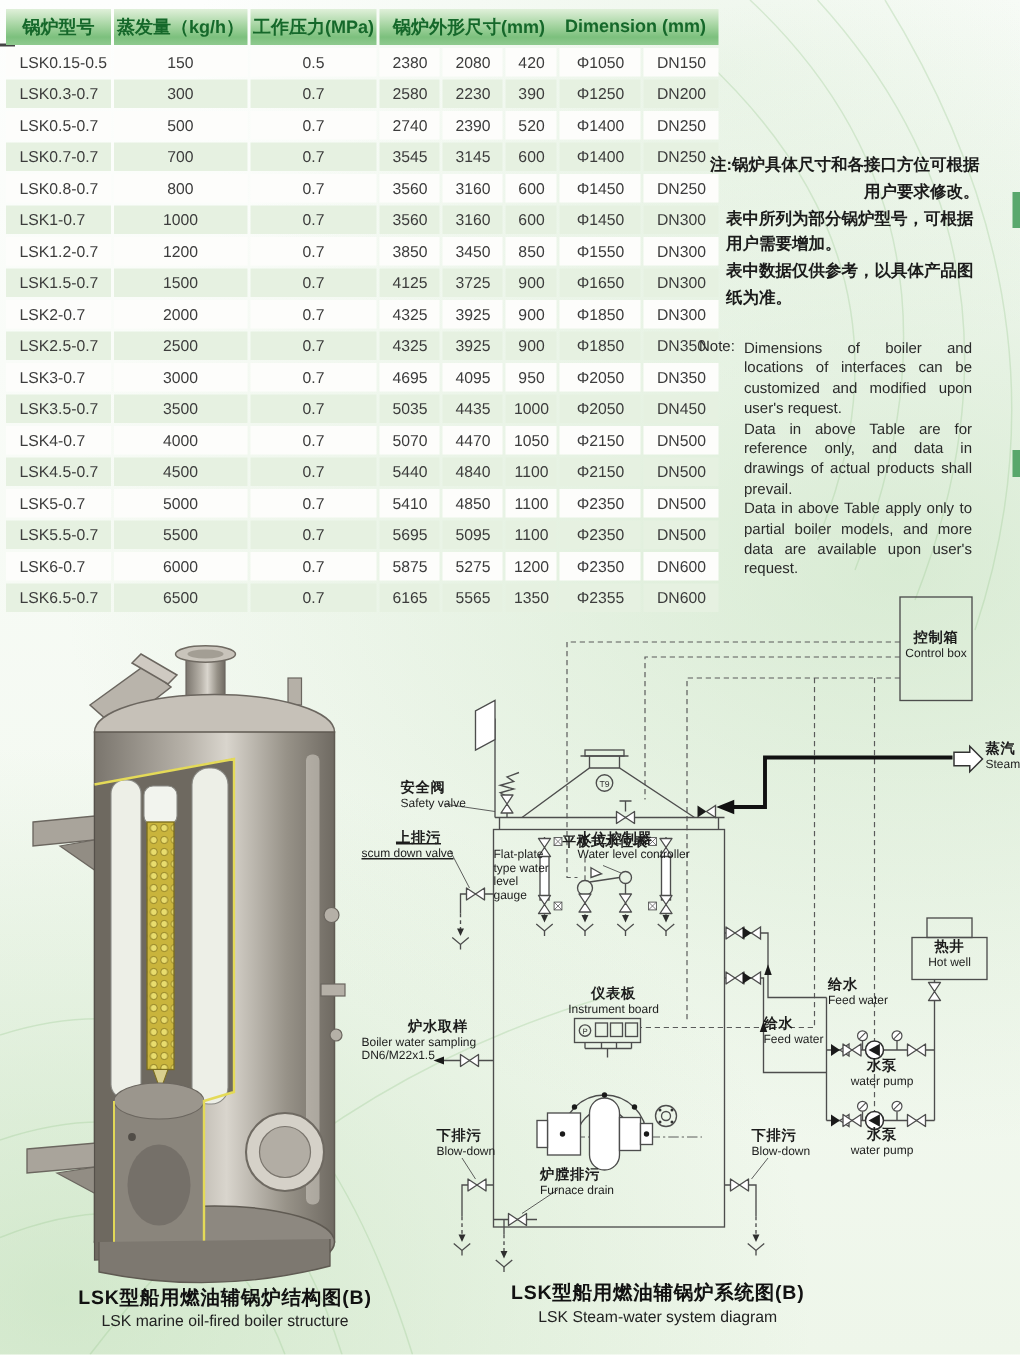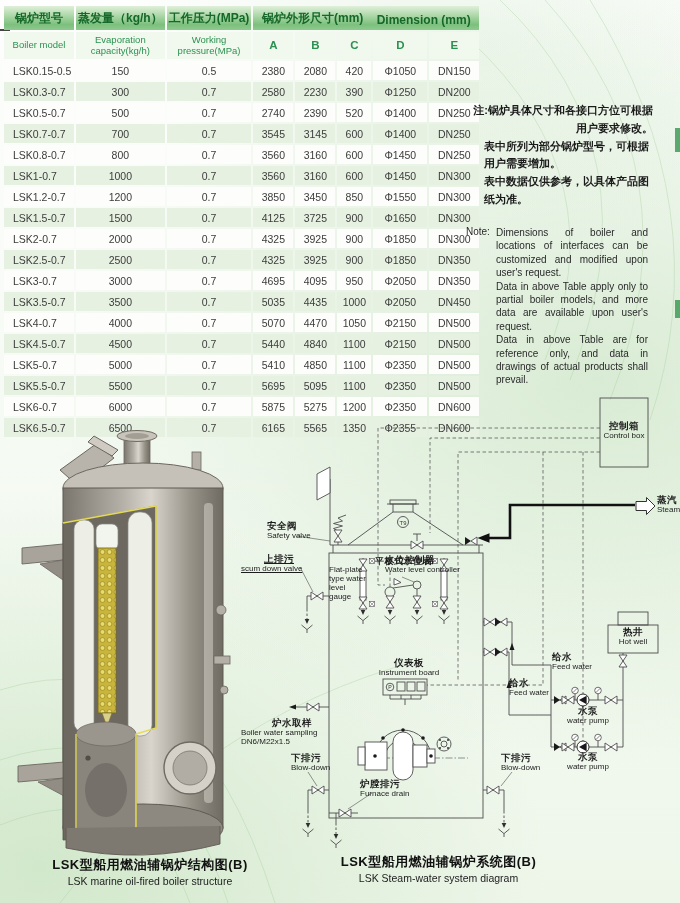--- a/index.html
+++ b/index.html
@@ -14,21 +14,21 @@
   }
   .abs{position:absolute;}
   
   #spec-table{position:absolute;left:2px;top:4px;border-collapse:separate;border-spacing:2px;table-layout:fixed;}
   #spec-table th,#spec-table td{padding:0 2px;vertical-align:middle;}
   #spec-table .h1 th{
     background:linear-gradient(180deg,#e0f0da 0%,#a6d5a2 45%,#7cc07d 78%,#8fca8f 100%);
     color:#15682a;font-weight:700;font-size:12px;height:24px;text-align:center;white-space:nowrap;
   }
   #spec-table .h1 th.dimgroup{font-size:12px;}
-  #spec-table .dimwrap{display:flex;justify-content:space-around;align-items:flex-end;}
+  #spec-table .dimwrap{display:flex;justify-content:space-around;align-items:flex-start;}
   #spec-table .h2 th{background:#f1f9ee;color:#2b9150;font-weight:400;font-size:9.5px;height:27px;line-height:1.1;text-align:center;}
   #spec-table .h2 th.dimletter{font-size:11.5px;font-weight:700;}
   #spec-table tbody td{font-size:10.5px;color:#3c3c3c;height:19px;text-align:center;background:#fdfdfb;white-space:nowrap;}
   #spec-table tbody tr:nth-child(even) td{background:#e6f1e1;}
   #spec-table td.c-model{text-align:left;padding-left:9px;}
   
   .note-zh{position:absolute;left:467px;top:102px;width:186px;font-size:11px;font-weight:600;color:#1b1b1b;line-height:1.62;}
   .note-zh p{margin:0;padding-left:17px;}
   .note-zh p.first{text-indent:-17px;text-align:right;}
   .note-en{position:absolute;left:466px;top:226px;width:182px;font-size:10px;color:#2a2a2a;display:flex;}
@@ -86,30 +86,20 @@
       <th>锅炉型号</th>
       <th>蒸发量（kg/h）</th>
       <th>工作压力(MPa)</th>
       <th class="dimgroup" colspan="5">
         <div class="dimwrap">
           <span>锅炉外形尺寸(mm)</span>
           <span>Dimension (mm)</span>
         </div>
       </th>
     </tr>
-    <tr class="h2">
-      <th>Boiler model</th>
-      <th>Evaporation capacity(kg/h)</th>
-      <th>Working pressure(MPa)</th>
-      <th class="dimletter">A</th>
-      <th class="dimletter">B</th>
-      <th class="dimletter">C</th>
-      <th class="dimletter">D</th>
-      <th class="dimletter">E</th>
-    </tr>
   </thead>
   <tbody>
       <tr>
         <td class="c-model">LSK0.15-0.5</td>
         <td>150</td>
         <td>0.5</td>
         <td>2380</td>
         <td>2080</td>
         <td>420</td>
         <td>Φ1050</td>
@@ -291,22 +281,22 @@
 <div class="note-zh">
   <p class="first"><span>注:</span><span>锅炉具体尺寸和各接口方位可根据用户要求修改。</span></p>
   <p>表中所列为部分锅炉型号，可根据用户需要增加。</p>
   <p>表中数据仅供参考，以具体产品图纸为准。</p>
 </div>
 
 <div class="note-en">
   <div class="nlabel">Note:</div>
   <div class="nbody">
     <p>Dimensions of boiler and locations of interfaces can be customized and modified upon user's request.</p>
+    <p>Data in above Table are for reference only, and data in drawings of actual products shall prevail.</p>
     <p>Data in above Table apply only to partial boiler models, and more data are available upon user's request.</p>
-    <p>Data in above Table are for reference only, and data in drawings of actual products shall prevail.</p>
   </div>
 </div>
 
 <svg class="abs" width="230" height="430" viewBox="0 0 230 430" style="left:8px;top:428px;">
   <defs>
     <linearGradient id="metal" x1="0" y1="0" x2="1" y2="0">
       <stop offset="0" stop-color="#7a756d"></stop>
         <stop offset=".38" stop-color="#b7b2a9"></stop>
       <stop offset=".55" stop-color="#d9d5cd"></stop>
         <stop offset=".8" stop-color="#979288"></stop>
@@ -583,21 +573,21 @@
   <span class="en">Flat-plate type water level gauge</span>
 </div>
 <div class="dl" style="left:385px;top:555px;">
   <span class="zh">水位控制器</span>
   <span class="en">Water level controller</span>
 </div>
 <div class="dl center" style="left:409px;top:658px;">
   <span class="zh">仪表板</span>
   <span class="en">Instrument board</span>
 </div>
-<div class="dl" style="left:241px;top:718px;">
+<div class="dl" style="left:241px;top:680px;">
   <span class="zh" style="margin-left:31px;">炉水取样</span>
   <span class="en">Boiler water sampling</span>
   <span class="spec">DN6/M22x1.5</span>
 </div>
 <div class="dl" style="left:291px;top:753px;">
   <span class="zh">下排污</span>
   <span class="en">Blow-down</span>
 </div>
 <div class="dl" style="left:360px;top:779px;">
   <span class="zh">炉膛排污</span>

